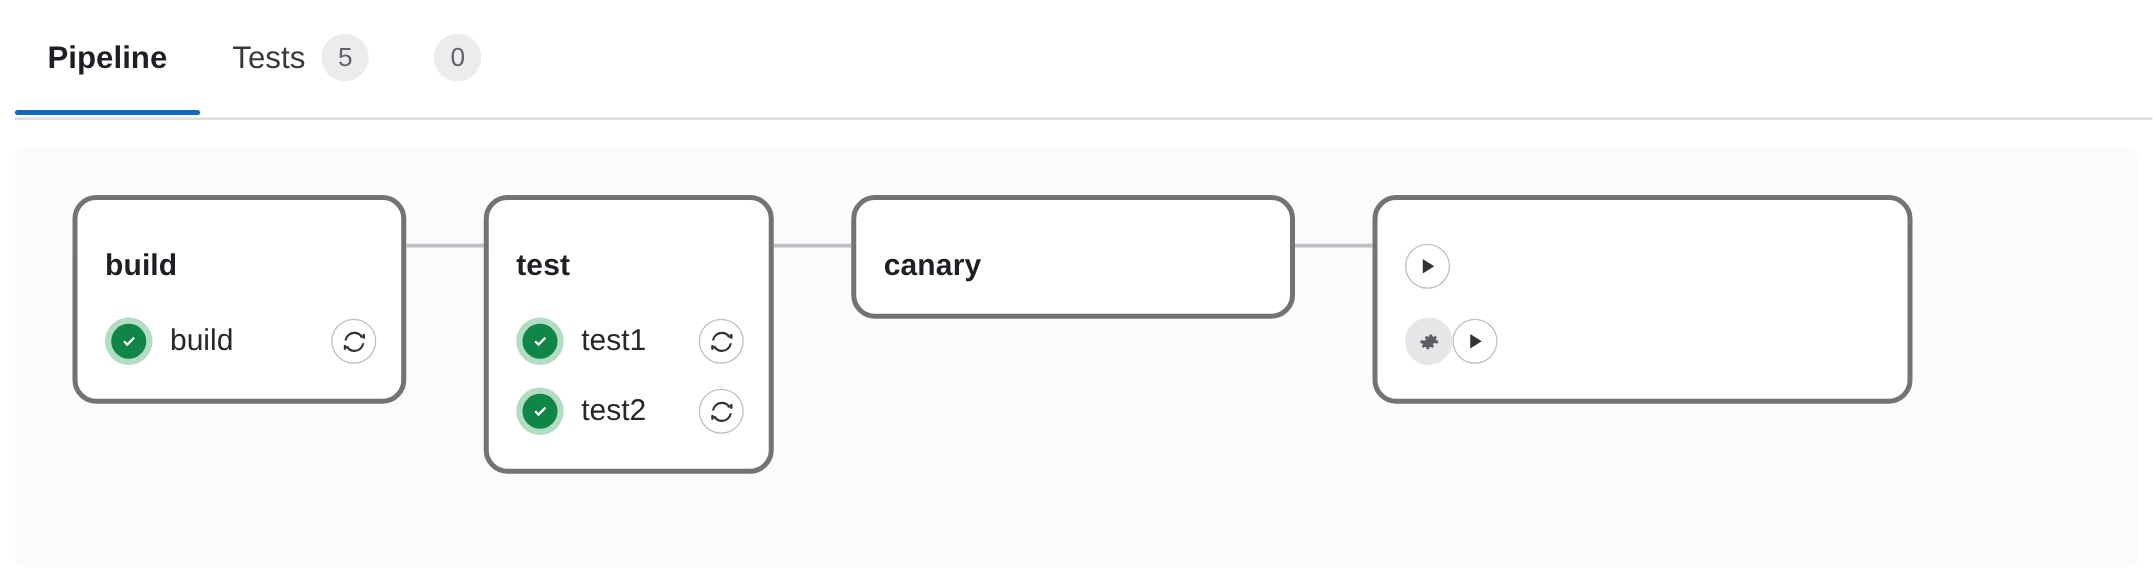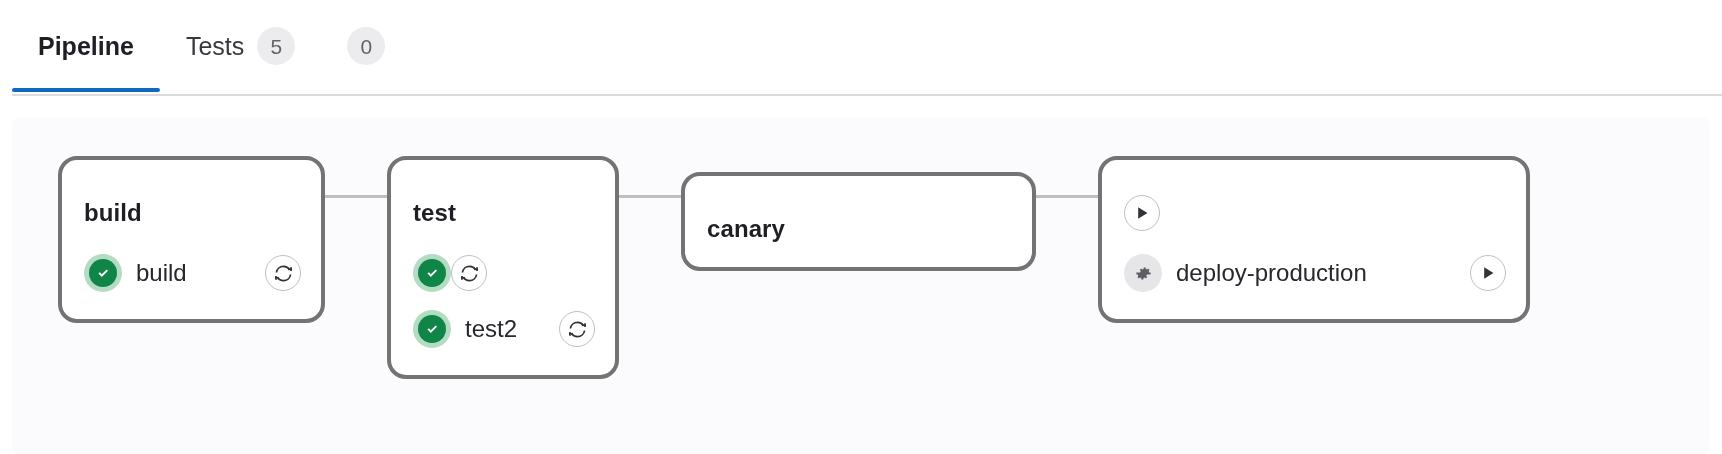--- a/index.html
+++ b/index.html
@@ -87,21 +87,21 @@
 
   .stage-card {
     background: #ffffff;
     border: 4px solid #737373;
     border-radius: 19px;
     padding: 33px 18px 18px 18px;
     min-width: 200px;
   }
   .stage-card.w-build      { width: 267px; }
   .stage-card.w-test       { width: 232px; }
-  .stage-card.w-canary     { width: 355px; margin-top: 16px; }
+  .stage-card.w-canary     { width: 355px; }
   .stage-card.w-production { width: 432px; }
 
   .stage-header {
     display: flex;
     align-items: center;
     justify-content: space-between;
     height: 40px;
     padding: 0 2px 0 4px;
   }
   .stage-title {
@@ -241,20 +241,21 @@
         </div>
         <div class="jobs">
           <div class="job-row">
             <span class="status-icon success">
               <span class="core">
                 <svg width="17" height="17" viewBox="0 0 16 16" aria-hidden="true">
                   <path d="M6.4 11.2 3.3 8.1l1.2-1.2 1.9 1.9 4.6-4.6 1.2 1.2z" fill="#ffffff"></path>
                 </svg>
               </span>
             </span>
+            <span class="job-name">test1</span>
             <button class="action-btn">
               <svg width="21" height="21" viewBox="0 0 16 16" aria-hidden="true">
                 <path d="M8 3.2a4.8 4.8 0 0 1 4.06 2.24l-.02.01 1.17-.7A6.1 6.1 0 0 0 8 1.9a6.1 6.1 0 0 0-6.05 5.3h1.3A4.8 4.8 0 0 1 8 3.2z" fill="#333238"></path>
                 <path d="M11.5 4.1h2.9v1.3h-2.9z" fill="#333238"></path>
                 <path d="M13.1 3.2h1.3v2.9h-1.3z" fill="#333238"></path>
                 <path d="M8 12.8a4.8 4.8 0 0 1-4.06-2.24l.02-.01-1.17.7A6.1 6.1 0 0 0 8 14.1a6.1 6.1 0 0 0 6.05-5.3h-1.3A4.8 4.8 0 0 1 8 12.8z" fill="#333238"></path>
                 <path d="M1.6 10.6h2.9v1.3H1.6z" fill="#333238"></path>
                 <path d="M1.6 9.9h1.3v2.9H1.6z" fill="#333238"></path>
               </svg>
             </button>
@@ -305,21 +306,20 @@
         <div class="jobs">
           <div class="job-row">
             <span class="status-icon manual">
               <span class="core">
                 <svg width="19" height="19" viewBox="0 0 16 16" aria-hidden="true">
                   <path d="M8 5.6a2.4 2.4 0 1 0 0 4.8 2.4 2.4 0 0 0 0-4.8zm0 3.6a1.2 1.2 0 1 1 0-2.4 1.2 1.2 0 0 1 0 2.4z" fill="#5e5c64"></path>
                   <path d="M14 7.1h-1.2a4.9 4.9 0 0 0-.5-1.2l.85-.85-1.2-1.2-.85.85a4.9 4.9 0 0 0-1.2-.5V3h-1.8v1.2a4.9 4.9 0 0 0-1.2.5l-.85-.85-1.2 1.2.85.85a4.9 4.9 0 0 0-.5 1.2H2v1.8h1.2a4.9 4.9 0 0 0 .5 1.2l-.85.85 1.2 1.2.85-.85a4.9 4.9 0 0 0 1.2.5V13h1.8v-1.2a4.9 4.9 0 0 0 1.2-.5l.85.85 1.2-1.2-.85-.85a4.9 4.9 0 0 0 .5-1.2H14z" fill="#5e5c64"></path>
                 </svg>
               </span>
             </span>
-            <span class="job-name">deploy-production</span>
             <button class="action-btn">
               <svg width="18" height="18" viewBox="0 0 16 16" aria-hidden="true">
                 <path d="M4.6 2.9v10.2l8.2-5.1z" fill="#333238"></path>
               </svg>
             </button>
           </div>
         </div>
       </div>
     </div>
 

